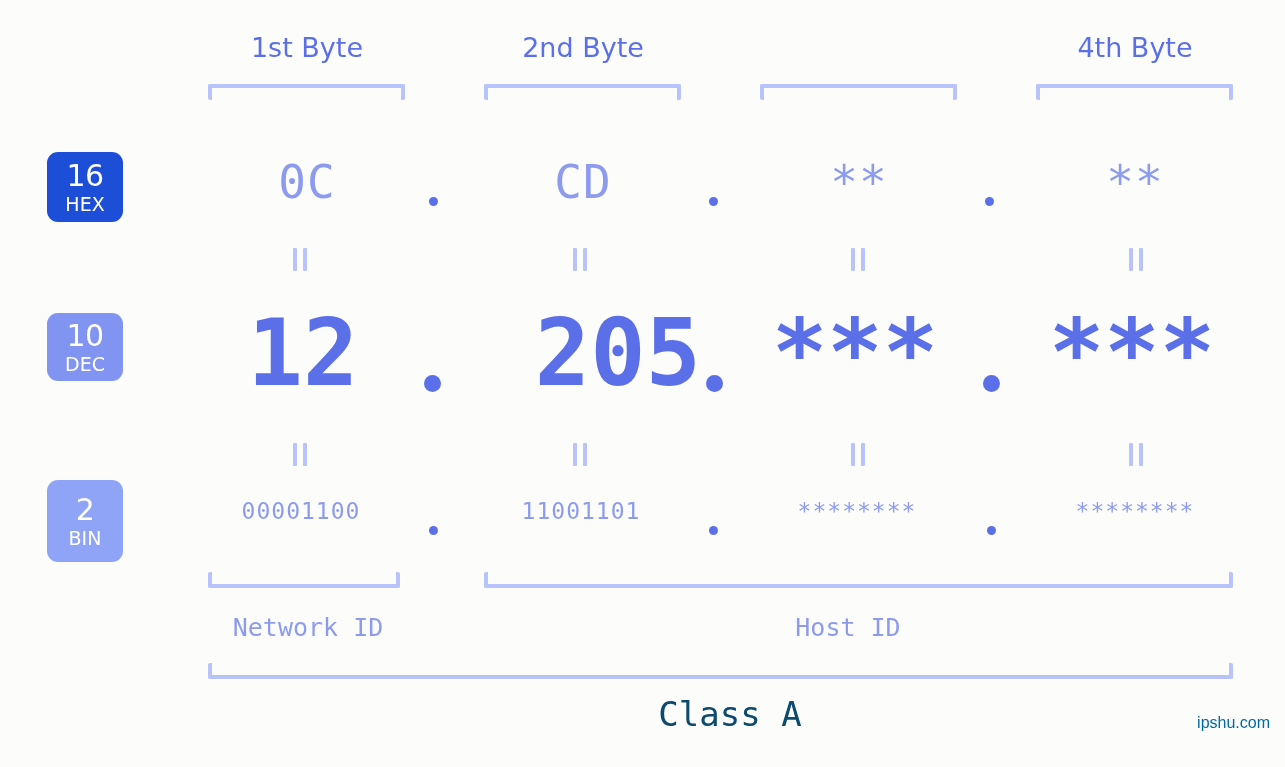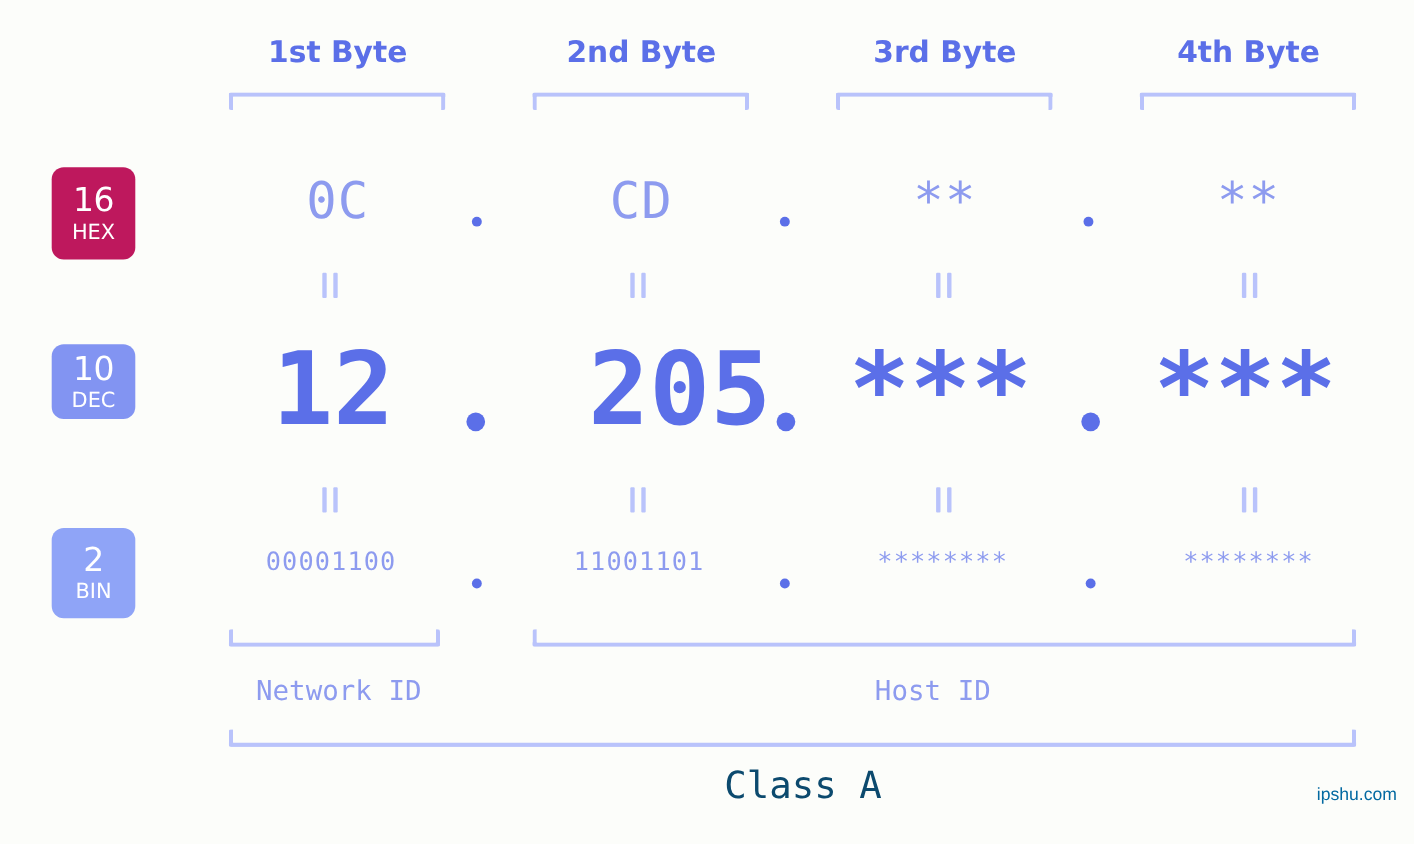--- a/index.html
+++ b/index.html
@@ -25,21 +25,20 @@
   .byte-label {
     position: absolute;
     top: 32px;
     width: 240px;
     text-align: center;
     font-family: "DejaVu Sans", sans-serif;
     font-size: 27px;
     color: #5b6fe8;
     letter-spacing: 0px;
     white-space: nowrap;
-    font-weight: bold;
   }
 
   
   .bracket-down {
     position: absolute;
     border: 4px solid #b9c3fb;
     border-bottom: none;
     height: 16px;
     box-sizing: border-box;
     border-radius: 2px;
@@ -157,29 +156,28 @@
     white-space: nowrap;
   }
 </style>
 </head>
 <body>
 
 <div id="stage">
 
   <div class="byte-label" style="left:187px;">1st Byte</div>
   <div class="byte-label" style="left:463px;">2nd Byte</div>
-  <div class="byte-label" style="left:739px;">3rd Byte</div>
   <div class="byte-label" style="left:1015px;">4th Byte</div>
 
   <div class="bracket-down" style="left:208px; top:84px; width:197px;"></div>
   <div class="bracket-down" style="left:484px; top:84px; width:197px;"></div>
   <div class="bracket-down" style="left:760px; top:84px; width:197px;"></div>
   <div class="bracket-down" style="left:1036px; top:84px; width:197px;"></div>
 
-  <div class="badge" style="top:152px; height:84px; background:#be185d;">
+  <div class="badge" style="top:152px; height:70px; background:#1d4ed8;">
     <div class="num">16</div>
     <div class="nm">HEX</div>
   </div>
   <div class="badge" style="top:313px; height:68px; background:#8294f2;">
     <div class="num">10</div>
     <div class="nm">DEC</div>
   </div>
   <div class="badge" style="top:480px; height:82px; background:#8fa4f7;">
     <div class="num">2</div>
     <div class="nm">BIN</div>

